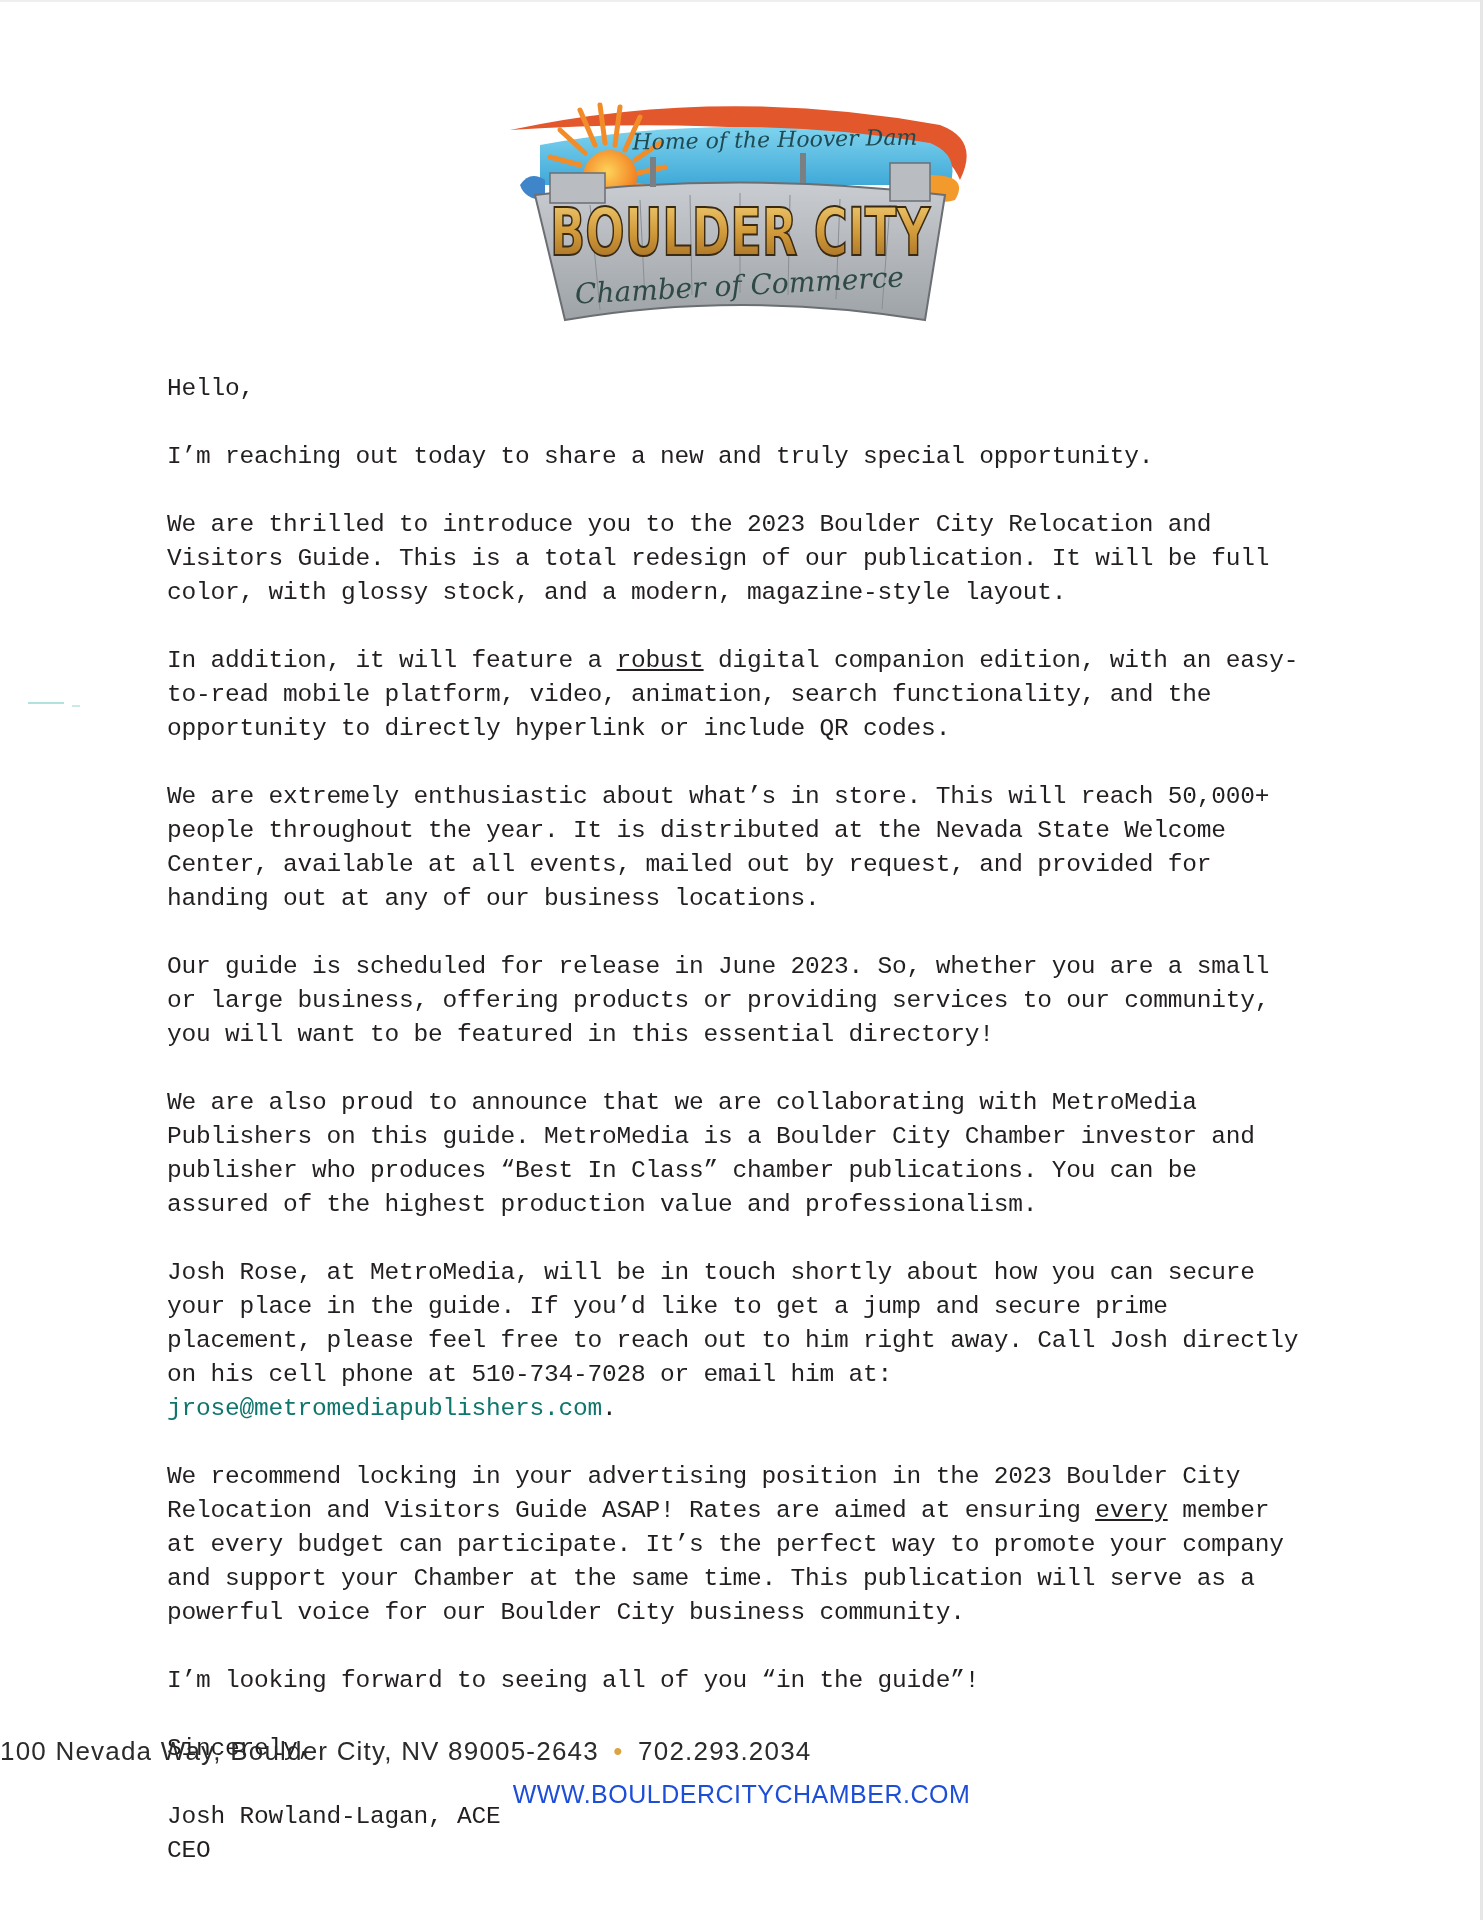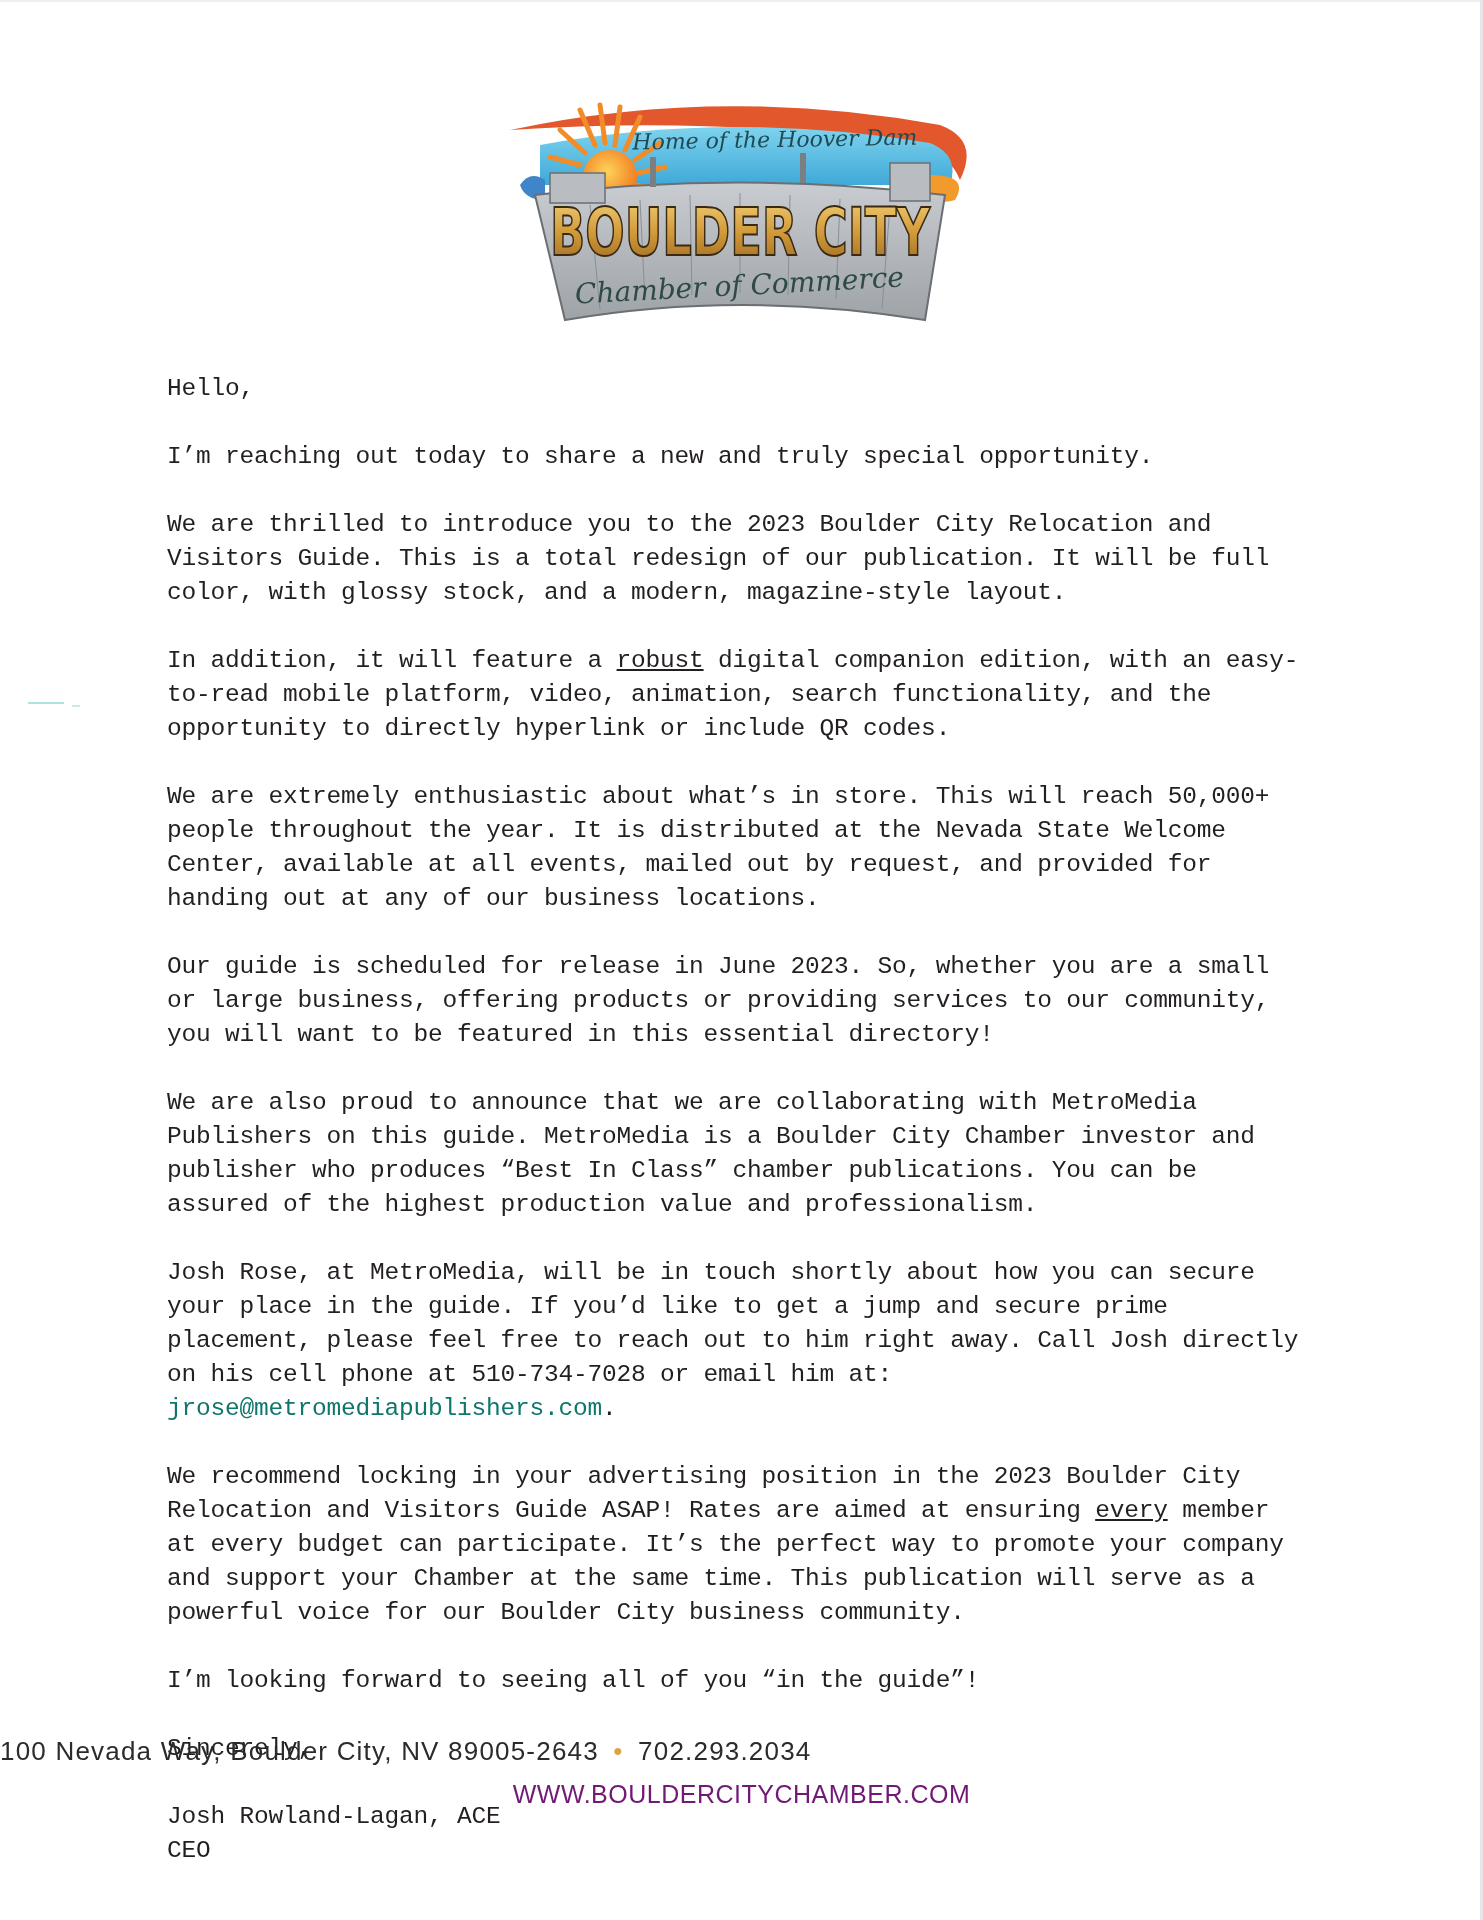--- a/index.html
+++ b/index.html
@@ -16,21 +16,21 @@
             font-size: 24.5px; line-height: 34px; letter-spacing: -0.2px; font-family: Liberation Mono, monospace; }
   .letter p { margin: 0 0 34px 0; }
   .letter p.tight { margin-bottom: 0; }
   .u { text-decoration: underline; }
   .email { color: #0f766e; }
 
   .footer-address { position: absolute; left: 0; width: 1483px; top: 1736px; text-align: left;
                     font-size: 26px; letter-spacing: 1.2px; color: #2b2b2b; }
   .footer-address .dot { color: #d9a441; padding: 0 6px; }
   .footer-web { position: absolute; left: 0; width: 1483px; top: 1780px; text-align: center;
-                font-size: 25px; letter-spacing: 0.5px; color: #701a75; }
+                font-size: 25px; letter-spacing: 0.5px; color: #1d4ed8; }
 </style>
 </head>
 <body>
 
 <div class="page-edge-top"></div>
 <div class="page-edge"></div>
 <div class="scan-mark"></div>
 <div class="scan-mark2"></div>
 
 <svg class="logo" viewBox="0 0 480 240">

